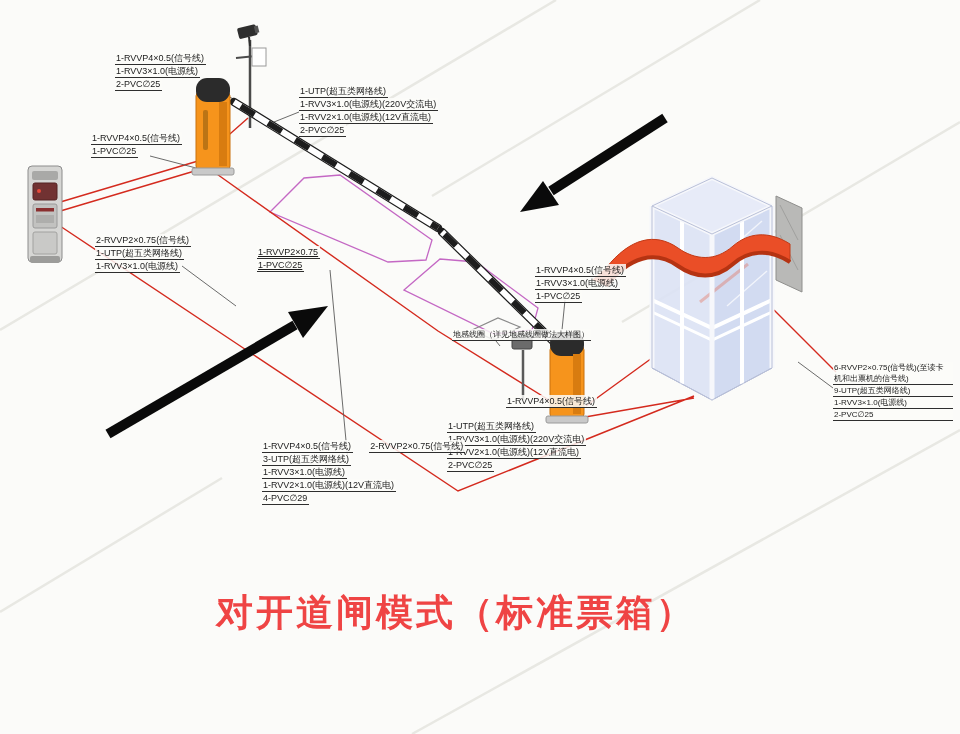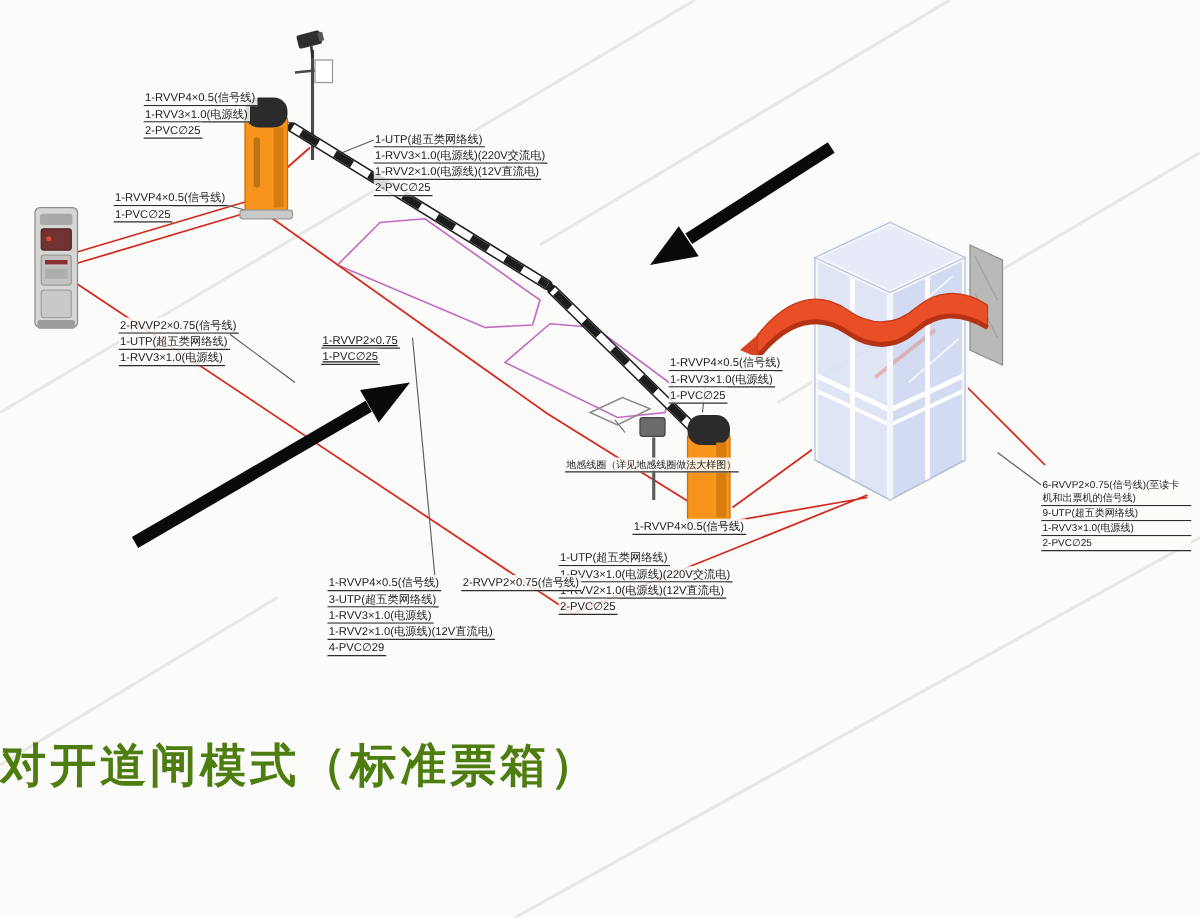--- a/index.html
+++ b/index.html
@@ -1,26 +1,26 @@
 <!DOCTYPE html>
 <html><head>
 <meta charset="utf-8">
 <style>
   html,body{margin:0;padding:0;}
   body{background:#ffffff;font-family:"Liberation Sans",sans-serif;}
   .stage{position:relative;width:960px;height:734px;background:#fbfbf9;overflow:hidden;}
   .stage svg{position:absolute;left:0;top:0;}
-  .lbl{position:absolute;z-index:2;font-size:9px;line-height:12px;color:#1b1b1b;white-space:nowrap;margin-top:20px;}
+  .lbl{position:absolute;z-index:2;font-size:9px;line-height:12px;color:#1b1b1b;white-space:nowrap;}
   .lbl .ln{display:block;width:max-content;border-bottom:1px solid #2e2e2e;padding:0 2px 0 1px;background:rgba(251,251,249,.85);}
   .lbl .row{display:flex;gap:16px;}
   .lbl.small{font-size:8px;line-height:11px;}
   .lbl.wrap{white-space:normal;width:120px;}
   .lbl.wrap .ln{width:auto;white-space:normal;}
-  .title{position:absolute;z-index:2;left:0;top:588px;width:912px;
-         font-size:37px;letter-spacing:3px;color:#4d7c0f;font-weight:600;}
+  .title{position:absolute;z-index:2;left:0;top:588px;width:912px;text-align:center;
+         font-size:37px;letter-spacing:3px;color:#ef4444;font-weight:600;}
 </style>
 </head>
 <body>
 
 <div class="stage">
 
   <svg width="960" height="734" viewBox="0 0 960 734">
 
     <g>
       <path d="M556 0 L0 330 M760 0 L432 196 M960 122 L622 322 M960 430 L412 734 M222 478 L0 612" stroke="#e8e8e3" stroke-width="2.5" fill="none"></path>
@@ -148,21 +148,21 @@
     <span class="ln">2-RVVP2×0.75(信号线)</span>
     <span class="ln">1-UTP(超五类网络线)</span>
     <span class="ln">1-RVV3×1.0(电源线)</span>
   </div>
 
   <div class="lbl" style="left:257px;top:246px;text-decoration:underline;">
     <span class="ln">1-RVVP2×0.75</span>
     <span class="ln">1-PVC∅25</span>
   </div>
 
-  <div class="lbl small" style="left:452px;top:346px;">
+  <div class="lbl small" style="left:452px;top:329px;">
     <span class="ln">地感线圈（详见地感线圈做法大样图）</span>
   </div>
 
   <div class="lbl" style="left:535px;top:264px;">
     <span class="ln">1-RVVP4×0.5(信号线)</span>
     <span class="ln">1-RVV3×1.0(电源线)</span>
     <span class="ln">1-PVC∅25</span>
   </div>
 
   <div class="lbl" style="left:506px;top:395px;">

